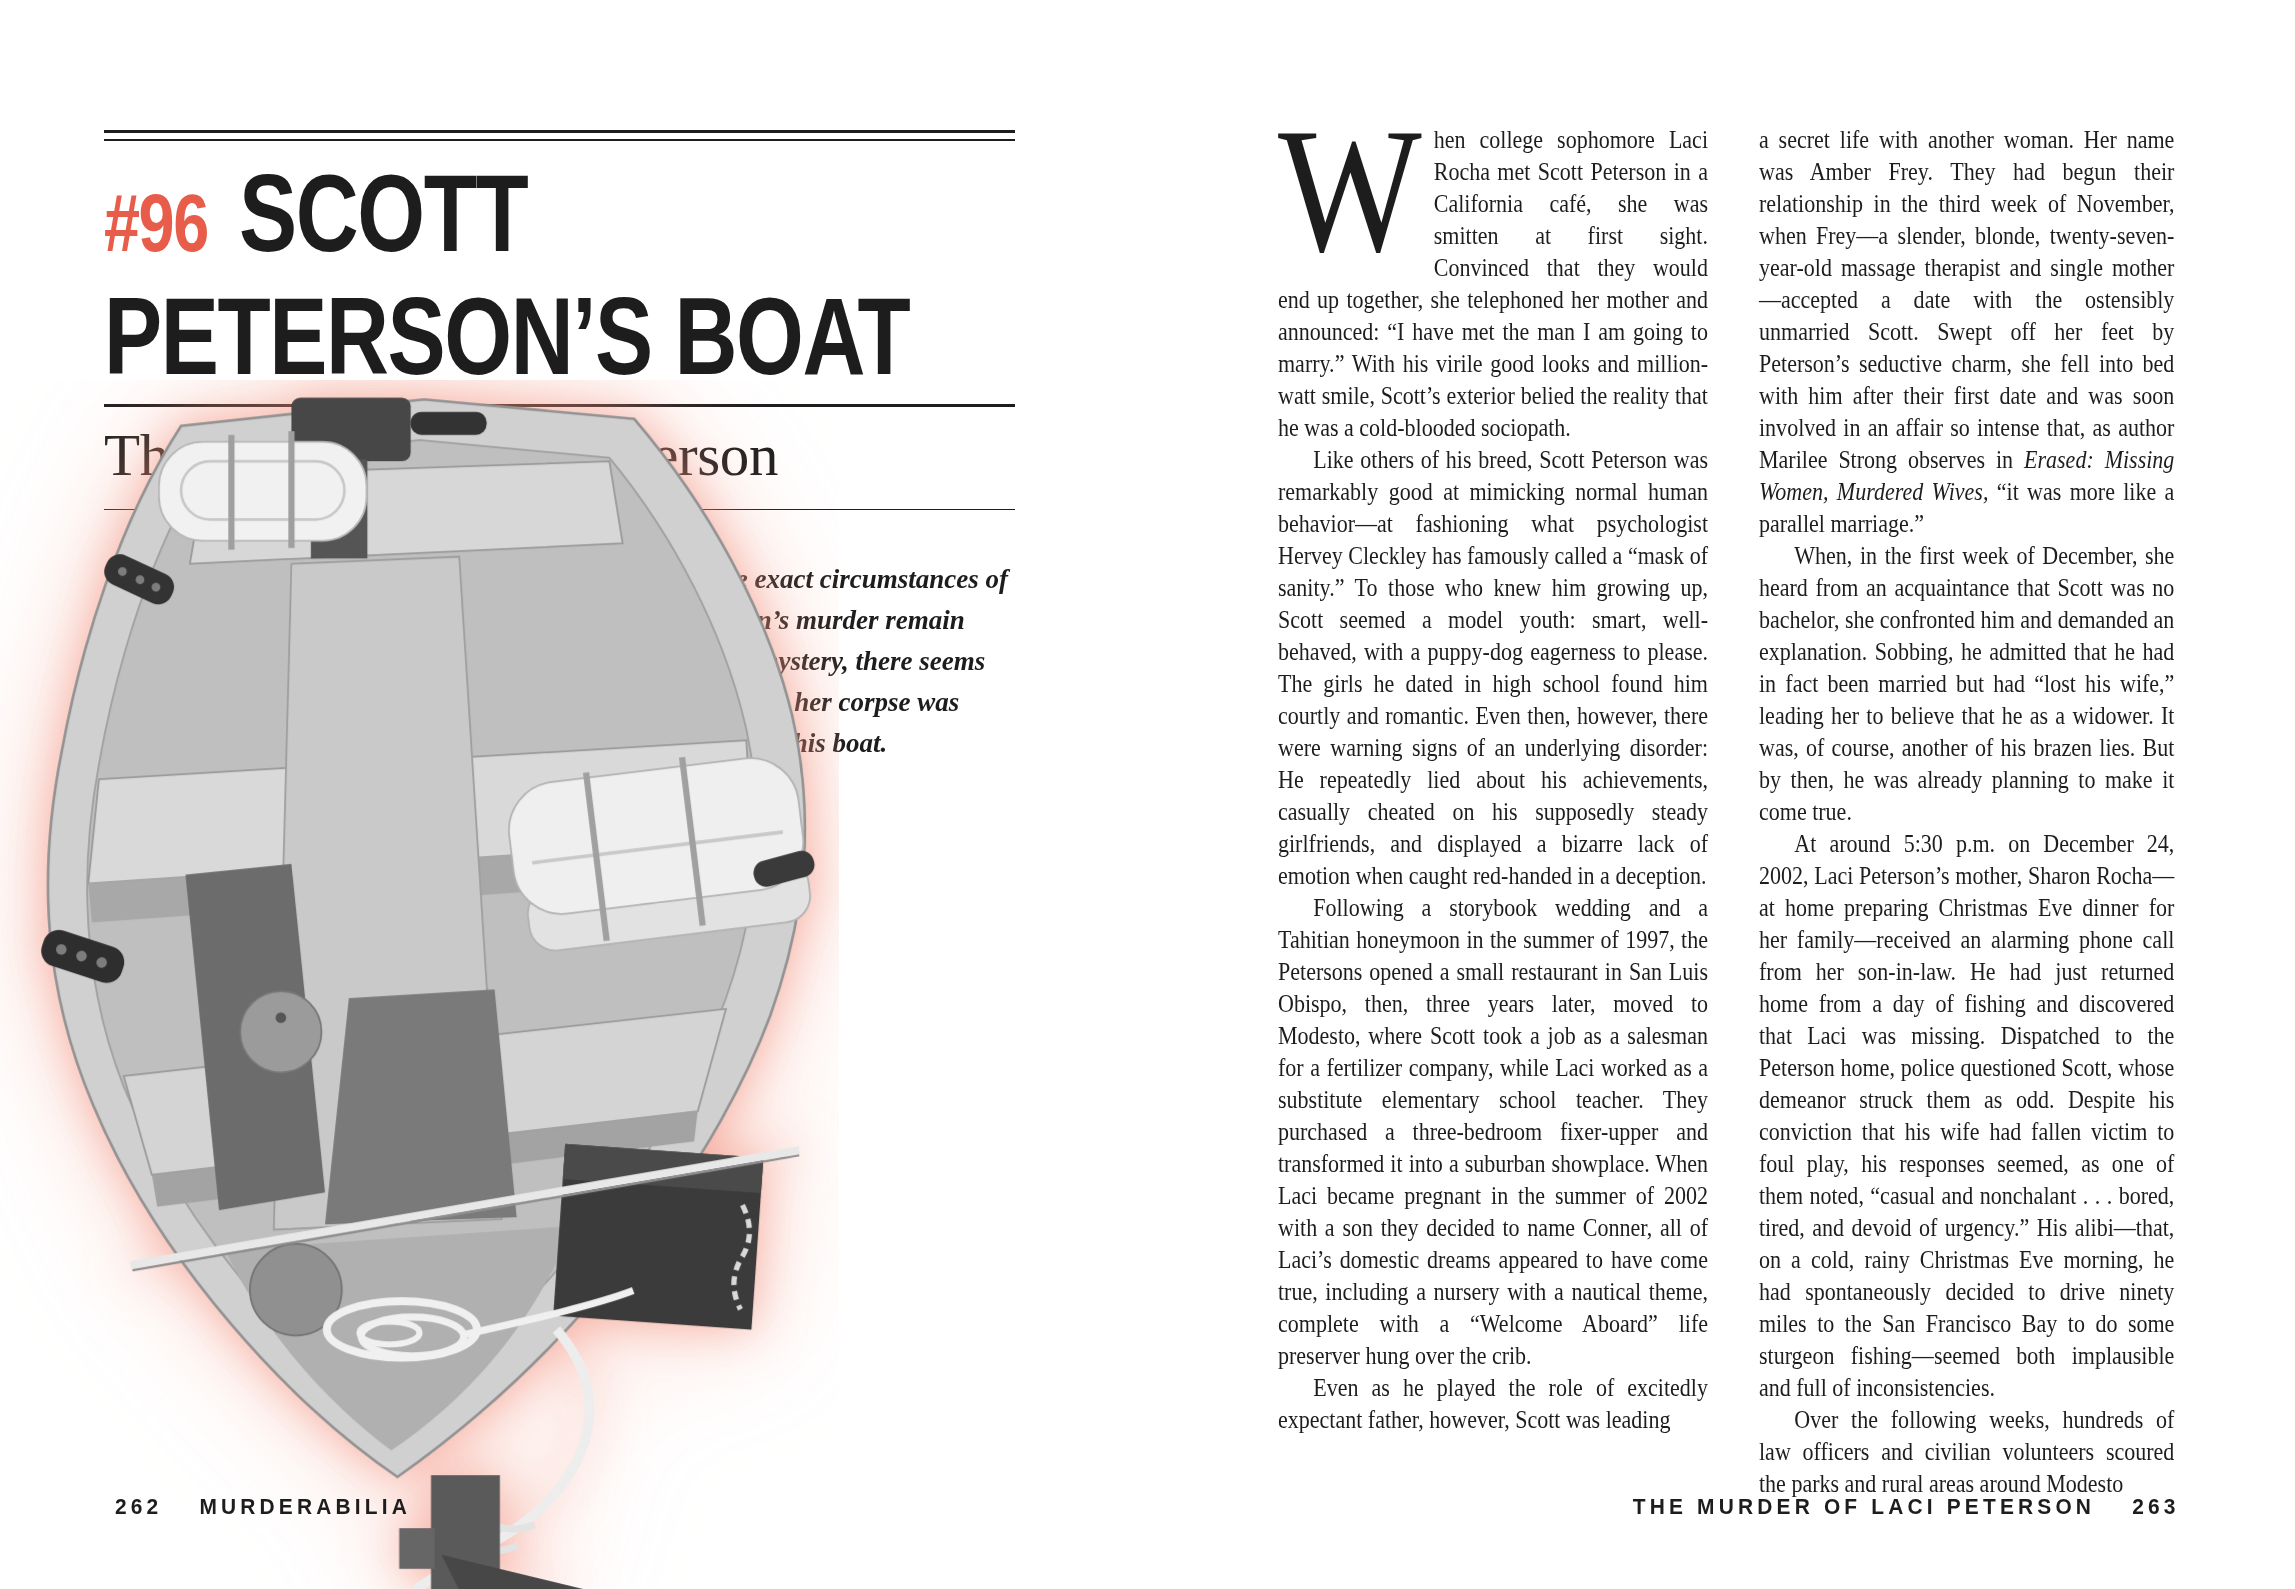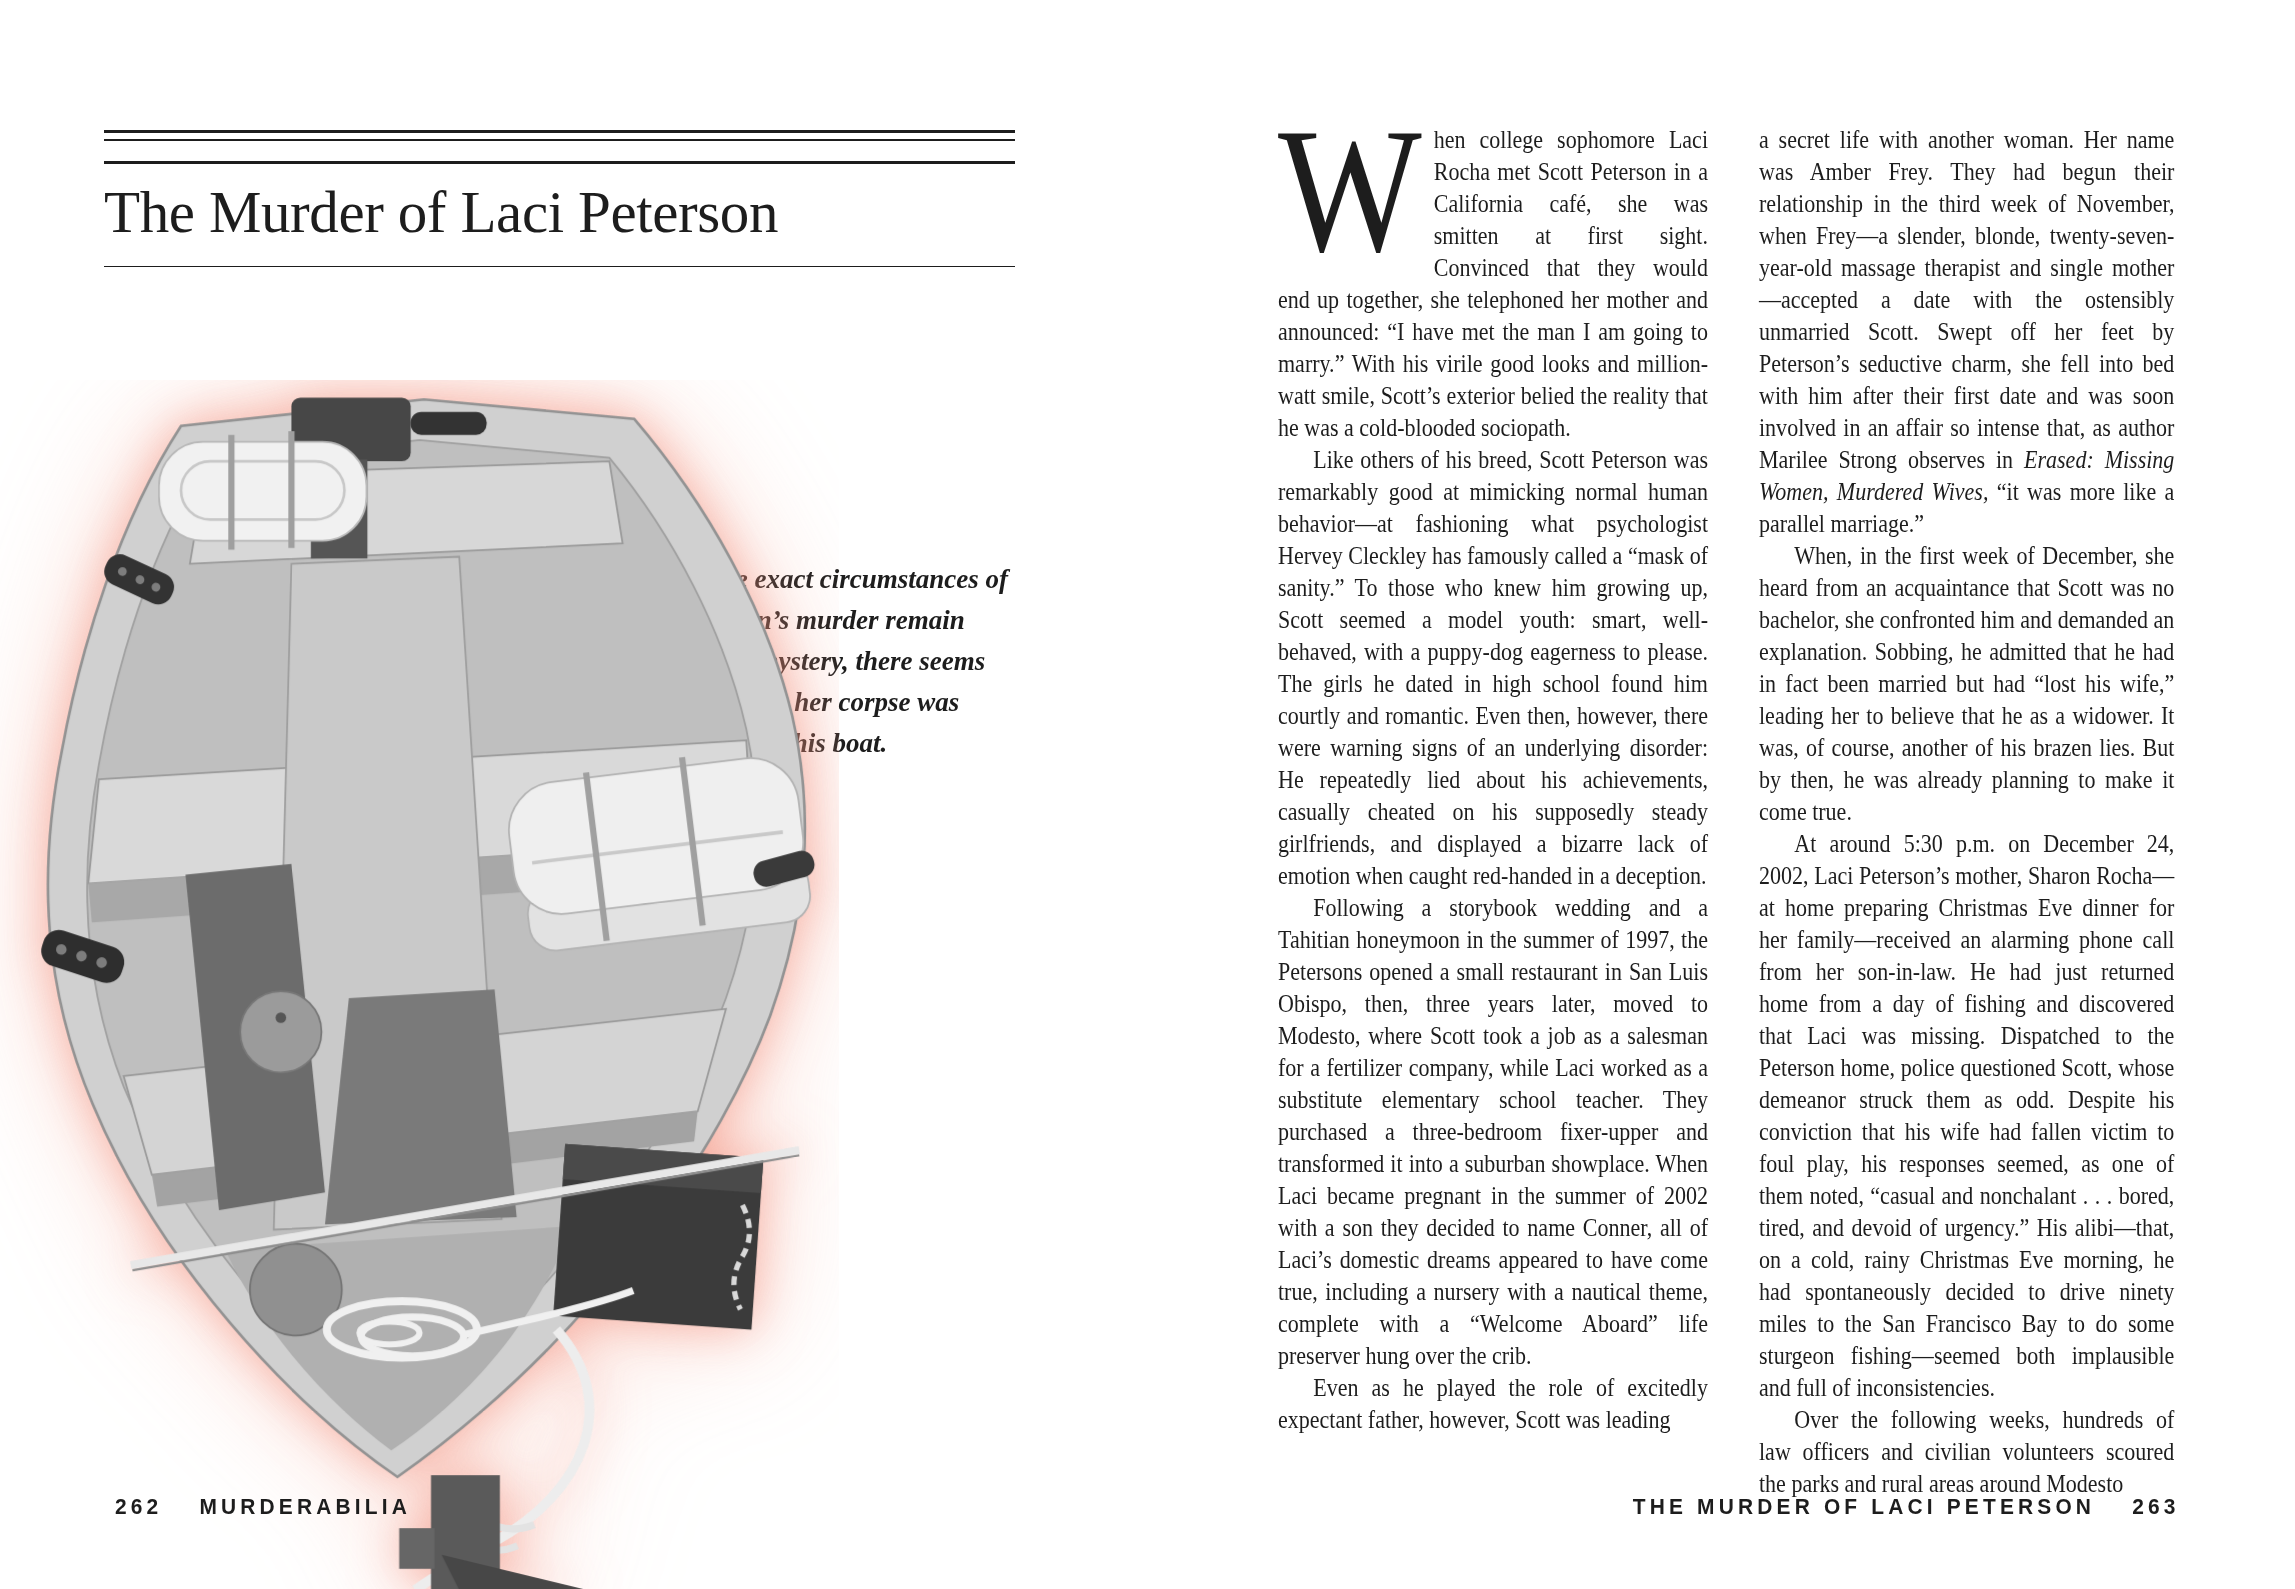--- a/index.html
+++ b/index.html
@@ -50,20 +50,26 @@
 </style>
 </head>
 <body>
 
 <div class="spread">
 
   <section>
 
     <header class="title-block">
       <div class="rule-double"></div>
+      <h1 class="title">
+        <span class="line">
+          <span class="num" style="color: rgb(232, 93, 73);">#96</span><span class="big">SCOTT</span>
+        </span>
+        <span class="line big">PETERSON’S BOAT</span>
+      </h1>
       <div class="rule-thick"></div>
       <h2 class="subtitle">The Murder of Laci Peterson</h2>
       <div class="rule-thin"></div>
     </header>
 
     <div class="accent-bar" style="background: rgb(232, 93, 73);"></div>
     <aside class="caption">
       <div class="caption-year">(2002)</div>
       <p class="caption-text">Though the exact circumstances of Laci Peterson’s murder remain shrouded in mystery, there seems little doubt that her corpse was dumped out of this boat.</p>
     </aside>

